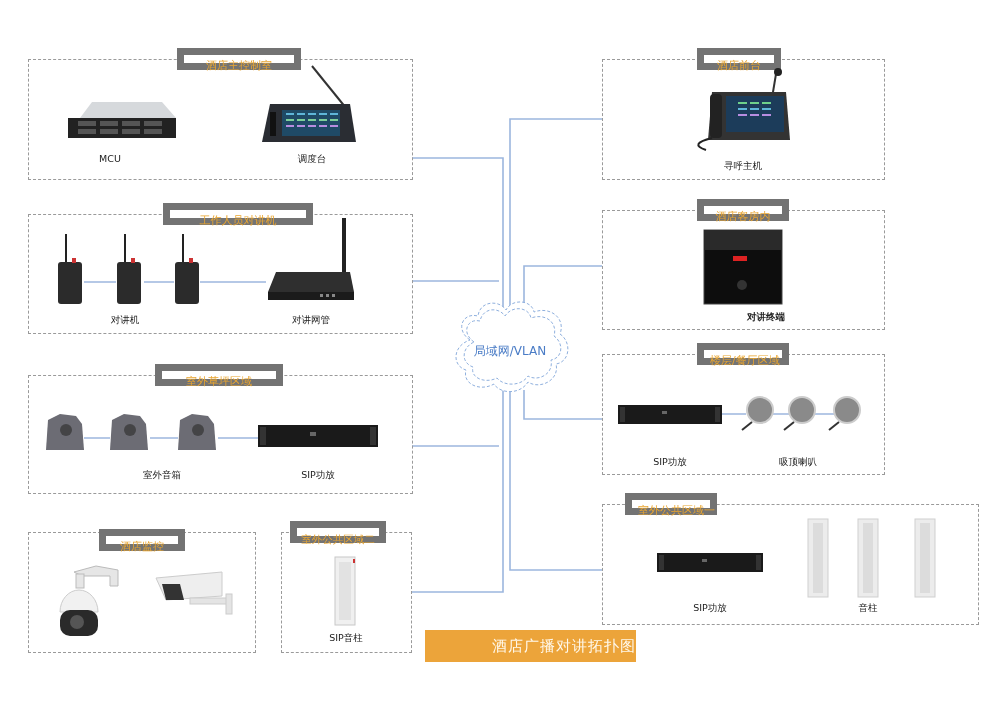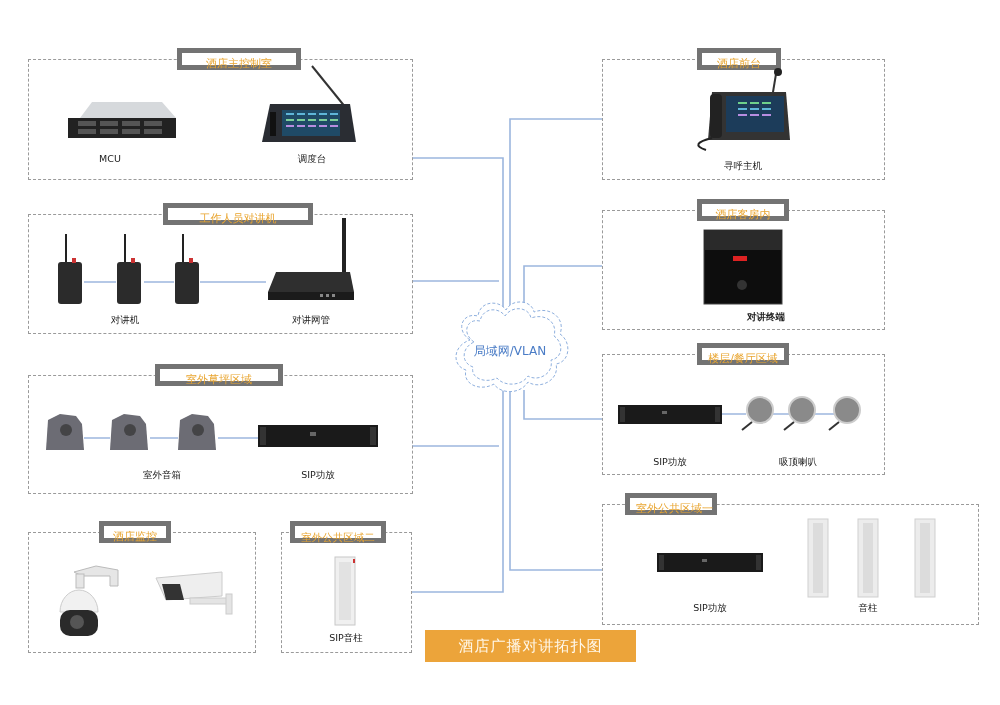--- a/index.html
+++ b/index.html
@@ -1,21 +1,21 @@
 <!DOCTYPE html>
 <html><head>
 <meta charset="utf-8">
 <style>
   html,body{margin:0;padding:0;background:#ffffff;}
   body{width:1000px;height:705px;position:relative;overflow:hidden;font-family:"DejaVu Sans","Liberation Sans",sans-serif;}
   .zone{position:absolute;border:1px dashed #9a9a9a;box-sizing:border-box;}
-  .zone-title{position:absolute;top:-12px;height:22px;line-height:22px;background:#fff;border:5px solid #737373;color:#e9a530;font-size:11px;text-align:center;box-sizing:border-box;padding:0 6px;white-space:nowrap;}
+  .zone-title{position:absolute;top:-12px;height:22px;line-height:22px;background:#fff;border:7px solid #737373;color:#e9a530;font-size:11px;text-align:center;box-sizing:border-box;padding:0 6px;white-space:nowrap;}
   .label{position:absolute;font-size:9.5px;color:#222;text-align:center;white-space:nowrap;transform:translateX(-50%);}
   svg{position:absolute;left:0;top:0;overflow:visible;}
-  #banner{position:absolute;left:425px;top:630px;width:211px;height:32px;background:#eca43a;color:#fff8ea;font-size:15px;line-height:32px;text-align:center;letter-spacing:1px;}
+  #banner{position:absolute;left:425px;top:630px;width:211px;height:32px;background:#eca43a;color:#fff8ea;font-size:15px;line-height:32px;text-align:right;letter-spacing:1px;}
   #cloud-label{position:absolute;left:510px;top:343px;transform:translateX(-50%);font-size:12px;color:#4a7cc6;white-space:nowrap;}
 </style>
 </head>
 <body>
 
 <svg width="1000" height="705">
   <g stroke="#9cb6de" stroke-width="1.6" fill="none">
     <polyline points="412,158 503,158 503,312"></polyline>
     <polyline points="412,281 499,281"></polyline>
     <polyline points="412,446 499,446"></polyline>
@@ -143,21 +143,21 @@
       <rect x="258" y="425" width="120" height="22" fill="#1a1a1a"></rect>
       <rect x="260" y="427" width="6" height="18" fill="#333"></rect>
       <rect x="370" y="427" width="6" height="18" fill="#333"></rect>
       <rect x="310" y="432" width="6" height="4" fill="#666"></rect>
     </g>
 </svg>
 <div class="label" style="left:122px;top:469px;margin-left:40px;">室外音箱</div>
 <div class="label" style="left:318px;top:469px;">SIP功放</div>
 
 <div class="zone" style="left:28px;top:532px;width:228px;height:121px;">
-  <div class="zone-title" style="left:70px;width:72px;">酒店监控</div>
+  <div class="zone-title" style="left:70px;width:86px;margin-top:8px;">酒店监控</div>
 </div>
 <svg width="1000" height="705">
   <g>
       <path d="M74,572 L96,566 L118,570 L118,586 L110,586 L110,576 L82,576 Z" fill="#e6e6e6" stroke="#bbb"></path>
       <rect x="76" y="574" width="8" height="14" fill="#e6e6e6" stroke="#bbb"></rect>
       <path d="M60,612 A19,22 0 0 1 98,612 Z" fill="#f1f1f1" stroke="#ccc"></path>
       <rect x="60" y="610" width="38" height="26" rx="10" fill="#2a2a2a"></rect>
       <circle cx="77" cy="622" r="7" fill="#555"></circle>
     </g>
   <g>

